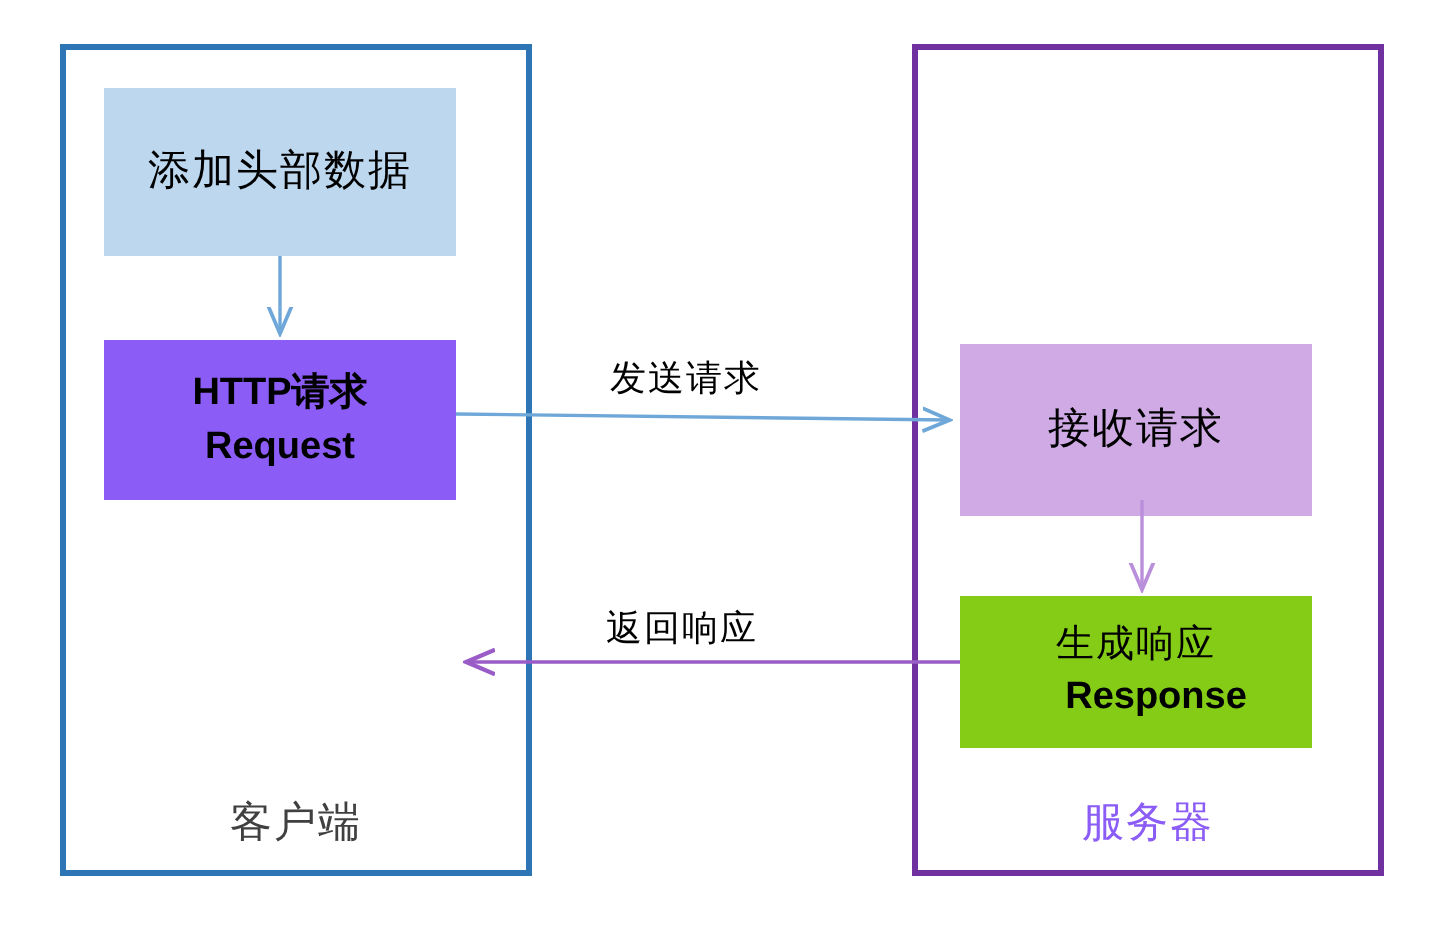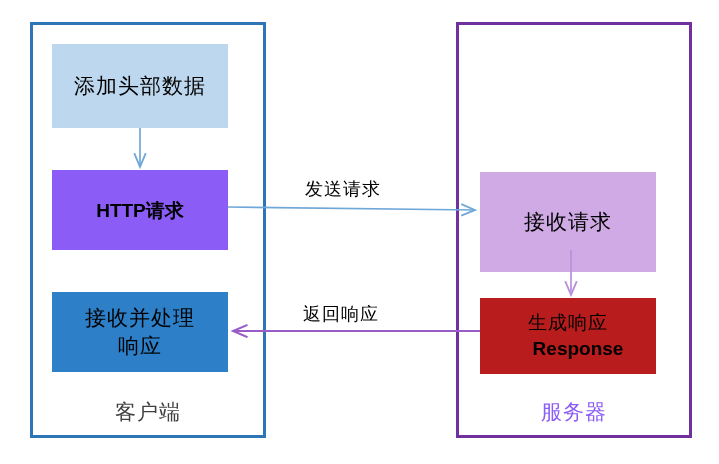--- a/index.html
+++ b/index.html
@@ -96,33 +96,33 @@
     background: #2d7fc8;
   }
   #node-receive-response .line {
     font-size: 21px;
     line-height: 28px;
     letter-spacing: 1px;
   }
 
   #node-receive-request {
     left: 480px; top: 172px;
-    width: 176px; height: 100px;
+    width: 176px; height: 86px;
     background: #cfaae5;
   }
   #node-receive-request .line {
     font-size: 21px;
     line-height: 26px;
     letter-spacing: 1px;
   }
 
   #node-generate-response {
     left: 480px; top: 298px;
     width: 176px; height: 76px;
-    background: #b91c1c;
+    background: #84cc16;
   }
   #node-generate-response .line {
     font-size: 19px;
     line-height: 26px;
   }
   #node-generate-response .line.cn { letter-spacing: 1px; }
   #node-generate-response .line.en { font-weight: bold; padding-left: 20px; }
 
   
   #arrow-layer {
@@ -156,26 +156,23 @@
   <div class="lane" id="server-lane">
     <div class="lane-label" id="server-lane-label">服务器</div>
   </div>
 
   <div class="node" id="node-add-header">
     <span class="line">添加头部数据</span>
   </div>
 
   <div class="node" id="node-http-request">
     <span class="line">HTTP请求</span>
-  </div>
-
-  <div class="node" id="node-receive-response">
-    <span class="line">接收并处理</span>
-    <span class="line">响应</span>
-  </div>
+    <span class="line">Request</span>
+  </div>
+
 
   <div class="node" id="node-receive-request">
     <span class="line">接收请求</span>
   </div>
 
   <div class="node" id="node-generate-response">
     <span class="line cn">生成响应</span>
     <span class="line en">Response</span>
   </div>
 

